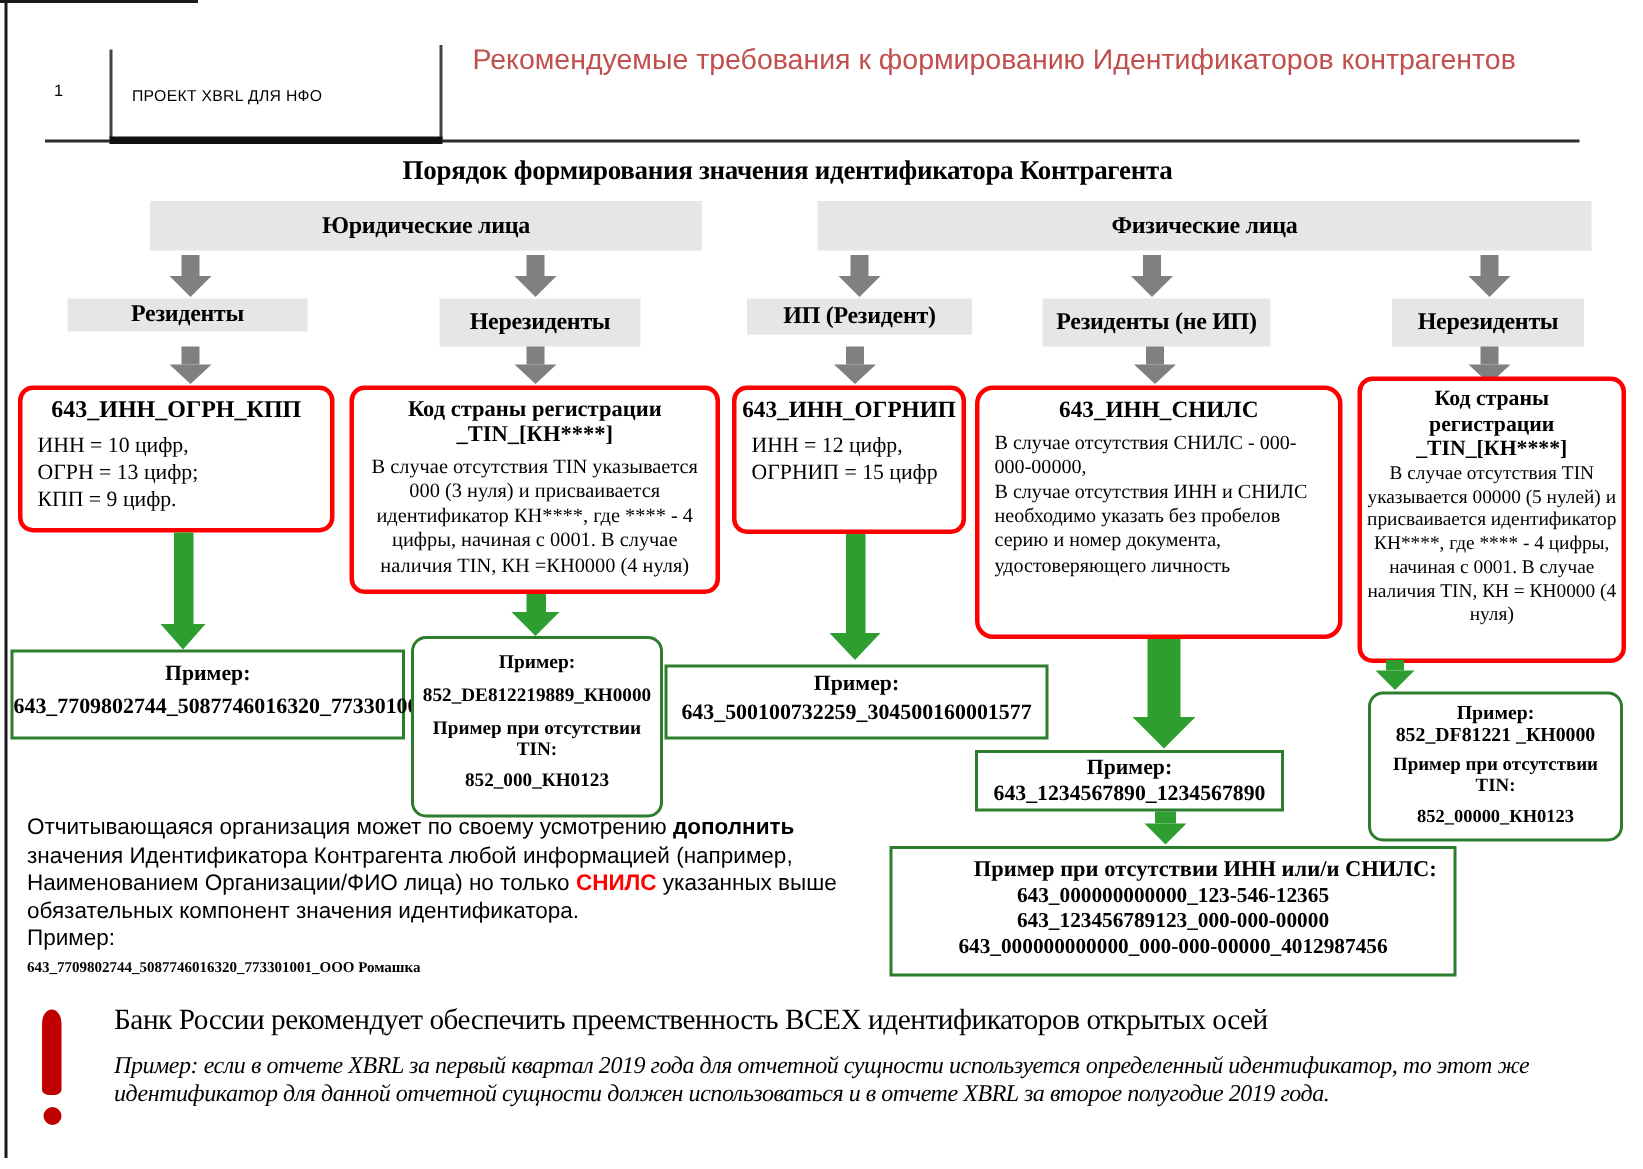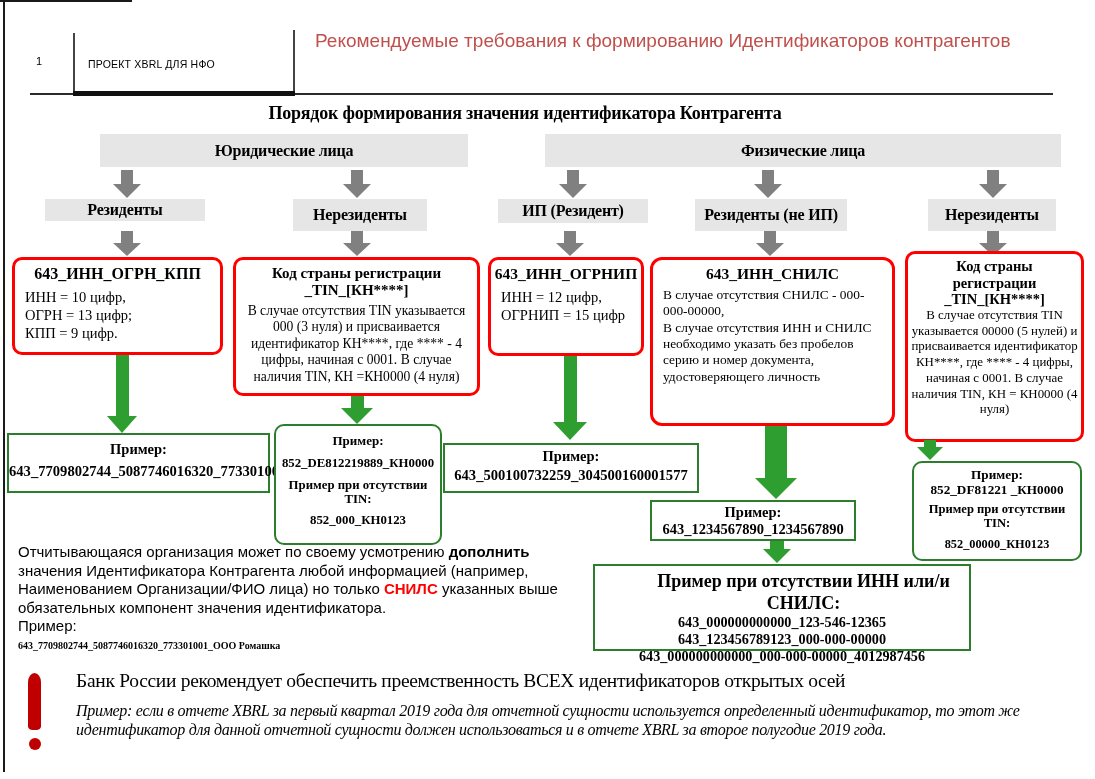--- a/index.html
+++ b/index.html
@@ -213,21 +213,21 @@
   </div>
 
   <div class="ex-box rounded" style="left:912px;top:461px;width:170px;height:100px;padding-top:5px;">
     <div class="ex-label" style="font-size:13.2px;line-height:1.1;">Пример:</div>
     <div class="ex-value" style="font-size:13.2px;line-height:1.1;">852_DF81221 _КН0000</div>
     <div class="ex-label" style="font-size:12.6px;margin-top:6px;line-height:1.1;">Пример при отсутствии TIN:</div>
     <div class="ex-value" style="font-size:12.3px;margin-top:6px;">852_00000_КН0123</div>
   </div>
 
   <div class="ex-box" style="left:593px;top:564px;width:378px;height:87px;padding-top:5px;">
-    <div class="ex-label" style="font-size:18px;line-height:1.2;margin-left:43px;">Пример при отсутствии ИНН или/и СНИЛС:</div>
+    <div class="ex-label" style="font-size:15px;line-height:1.2;margin-left:43px;">Пример при отсутствии ИНН или/и СНИЛС:</div>
     <div class="ex-value" style="font-size:14.2px;line-height:1.2;">643_000000000000_123-546-12365</div>
     <div class="ex-value" style="font-size:14.2px;line-height:1.2;">643_123456789123_000-000-00000</div>
     <div class="ex-value" style="font-size:14.2px;line-height:1.2;">643_000000000000_000-000-00000_4012987456</div>
   </div>
 
   <div class="abs sans note" style="left:18px;top:543px;width:578px;">
     <span>Отчитывающаяся организация может по своему усмотрению </span><b>дополнить</b><span> значения Идентификатора Контрагента любой информацией (например, Наименованием Организации/ФИО лица)  но только </span><span class="hl">СНИЛС</span><span> указанных выше обязательных компонент значения идентификатора.</span>
     <div>Пример:</div>
     <div class="note-example">643_7709802744_5087746016320_773301001_ООО Ромашка</div>
   </div>

